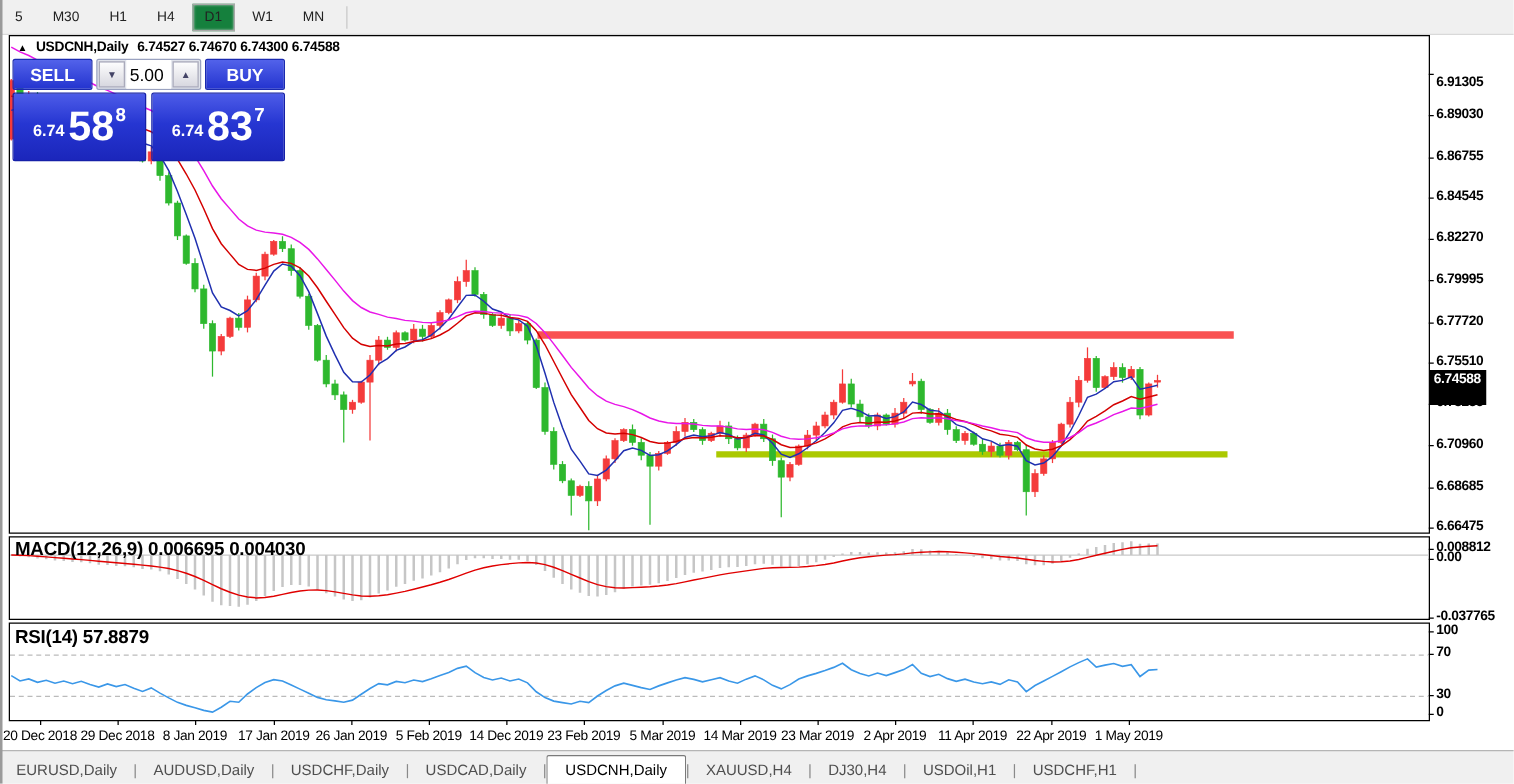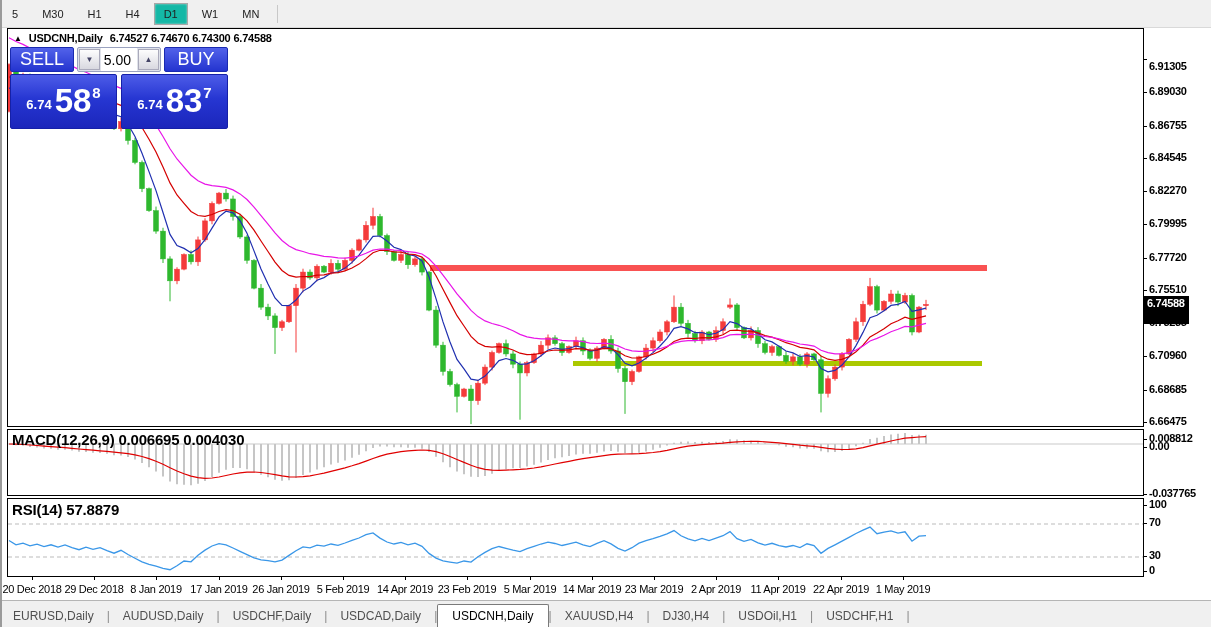--- a/index.html
+++ b/index.html
@@ -8,40 +8,40 @@
     background:#ffffff;font-family:"Liberation Sans",sans-serif;
     -webkit-font-smoothing:antialiased;
   }
   .frame-left{position:absolute;left:0;top:0;width:2px;height:627px;background:#9a9a9a;z-index:9;}
   
   .toolbar{
     position:absolute;left:0;top:0;width:1211px;height:27px;background:#f0f0f0;
     border-bottom:1px solid #d9d9d9;display:flex;align-items:center;z-index:8;
   }
   .tf-btn{font-size:11px;color:#222;padding:4px 9px;margin:0 2px;border:1px solid transparent;cursor:default;}
-  .tf-btn.active{background:#14b8a6;border:1px solid #a8a8a8;box-shadow:inset 0 0 2px #cfcfcf;}
+  .tf-btn.active{background:#15803d;border:1px solid #a8a8a8;box-shadow:inset 0 0 2px #cfcfcf;}
   .tb-sep{width:1px;height:18px;background:#c8c8c8;margin:0 6px;}
   
   .chartwin{position:absolute;left:0;top:28px;width:1211px;height:572px;background:#fff;}
   .panel{position:absolute;border:1px solid #000;background:#fff;}
   #panel-main{left:7px;top:0px;width:1135px;height:397px;}
   #panel-macd{left:7px;top:401px;width:1135px;height:65px;}
   #panel-rsi{left:7px;top:470px;width:1135px;height:77px;}
   svg{position:absolute;left:0;top:0;}
   .chart-title{
     position:absolute;left:14px;top:4px;z-index:4;display:flex;align-items:center;gap:7px;
     font-size:11px;font-weight:bold;color:#000;letter-spacing:-0.2px;
   }
   .chart-title .tri{font-size:8px;}
   
   .trade{position:absolute;left:10px;top:19px;width:218px;z-index:5;}
   .trade .row1{display:flex;height:25px;gap:3px;}
   .btn-blue{
     background:linear-gradient(#5262ea,#2434cf);color:#fff;border:1px solid #1a2ab0;
-    border-radius:2px;font-size:18px;font-weight:normal;display:flex;align-items:center;justify-content:center;
+    border-radius:2px;font-size:14px;font-weight:bold;display:flex;align-items:center;justify-content:center;
   }
   .sellbuy{width:62px;}
   .spinner{flex:1;display:flex;background:#dfe2ea;border:1px solid #9aa2c0;border-radius:2px;align-items:stretch;}
   .spin-btn{width:19px;background:linear-gradient(#fdfdfd,#d8d8e0);border:1px solid #aab;margin:1px;
     font-size:8px;color:#446;display:flex;align-items:center;justify-content:center;}
   .spin-val{flex:1;background:#fff;font-size:14px;color:#000;display:flex;align-items:center;justify-content:flex-end;padding-right:6px;}
   .trade .row2{display:flex;gap:4px;margin-top:2px;}
   .price-tile{
     flex:1;height:40px;background:linear-gradient(#4d5ce8 0%,#2636d2 45%,#1b26bb 100%);
     border:1px solid #1520a8;border-radius:2px;color:#fff;
@@ -594,21 +594,21 @@
     <div class="date-label" style="left: 48px;">29 Dec 2018</div>
     <div class="date-tick" style="left: 156px;"></div>
     <div class="date-label" style="left: 110px;">8 Jan 2019</div>
     <div class="date-tick" style="left: 219px;"></div>
     <div class="date-label" style="left: 173px;">17 Jan 2019</div>
     <div class="date-tick" style="left: 281px;"></div>
     <div class="date-label" style="left: 235px;">26 Jan 2019</div>
     <div class="date-tick" style="left: 343px;"></div>
     <div class="date-label" style="left: 297px;">5 Feb 2019</div>
     <div class="date-tick" style="left: 405px;"></div>
-    <div class="date-label" style="left: 359px;">14 Apr 2019</div>
+    <div class="date-label" style="left: 359px;">14 Dec 2019</div>
     <div class="date-tick" style="left: 467px;"></div>
     <div class="date-label" style="left: 421px;">23 Feb 2019</div>
     <div class="date-tick" style="left: 530px;"></div>
     <div class="date-label" style="left: 484px;">5 Mar 2019</div>
     <div class="date-tick" style="left: 592px;"></div>
     <div class="date-label" style="left: 546px;">14 Mar 2019</div>
     <div class="date-tick" style="left: 654px;"></div>
     <div class="date-label" style="left: 608px;">23 Mar 2019</div>
     <div class="date-tick" style="left: 716px;"></div>
     <div class="date-label" style="left: 670px;">2 Apr 2019</div>

